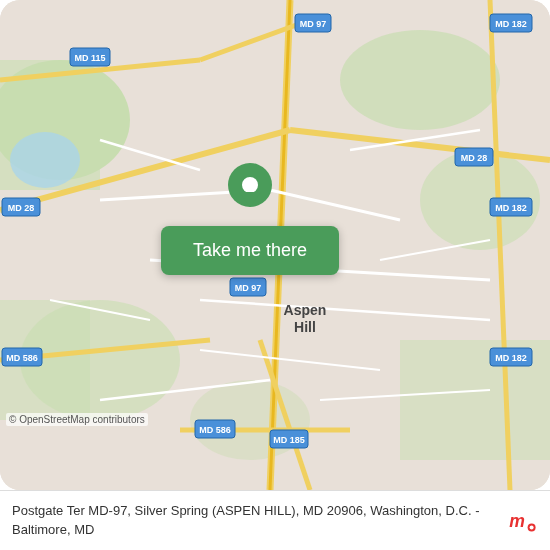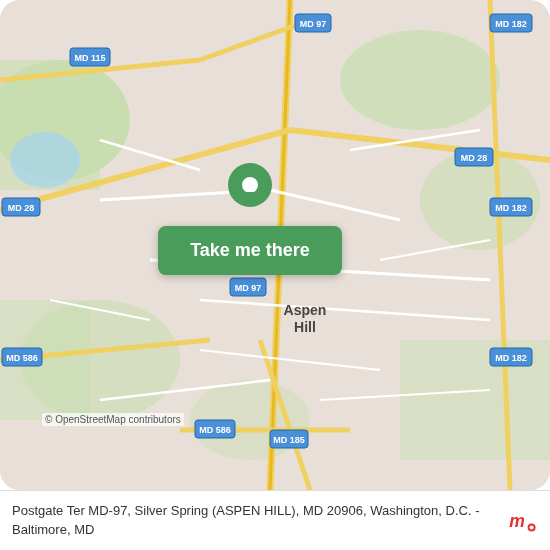--- a/index.html
+++ b/index.html
@@ -44,21 +44,21 @@
       margin-bottom: 6px;
     }
 
     #take-me-there-btn {
       background-color: #4a9c5a;
       color: white;
       border: none;
       border-radius: 8px;
       padding: 14px 32px;
       font-size: 18px;
-      font-weight: 700;
+      font-weight: 400;
       cursor: pointer;
       white-space: nowrap;
       box-shadow: 0 2px 8px rgba(0,0,0,0.25);
     }
 
     
     #bottom-bar {
       width: 550px;
       height: 60px;
       background-color: white;
@@ -90,21 +90,20 @@
 
     #osm-attribution {
       position: absolute;
       bottom: 64px;
       left: 6px;
       font-size: 10px;
       color: #555;
       background: rgba(255,255,255,0.7);
       padding: 1px 3px;
       border-radius: 2px;
-      margin-left: 36px;
     }
   </style>
 </head>
 <body>
 
 <div id="map-container">
   
   <svg id="map-svg" viewBox="0 0 550 490" xmlns="http://www.w3.org/2000/svg">
 
     <rect width="550" height="490" fill="#e8e0d8"></rect>

